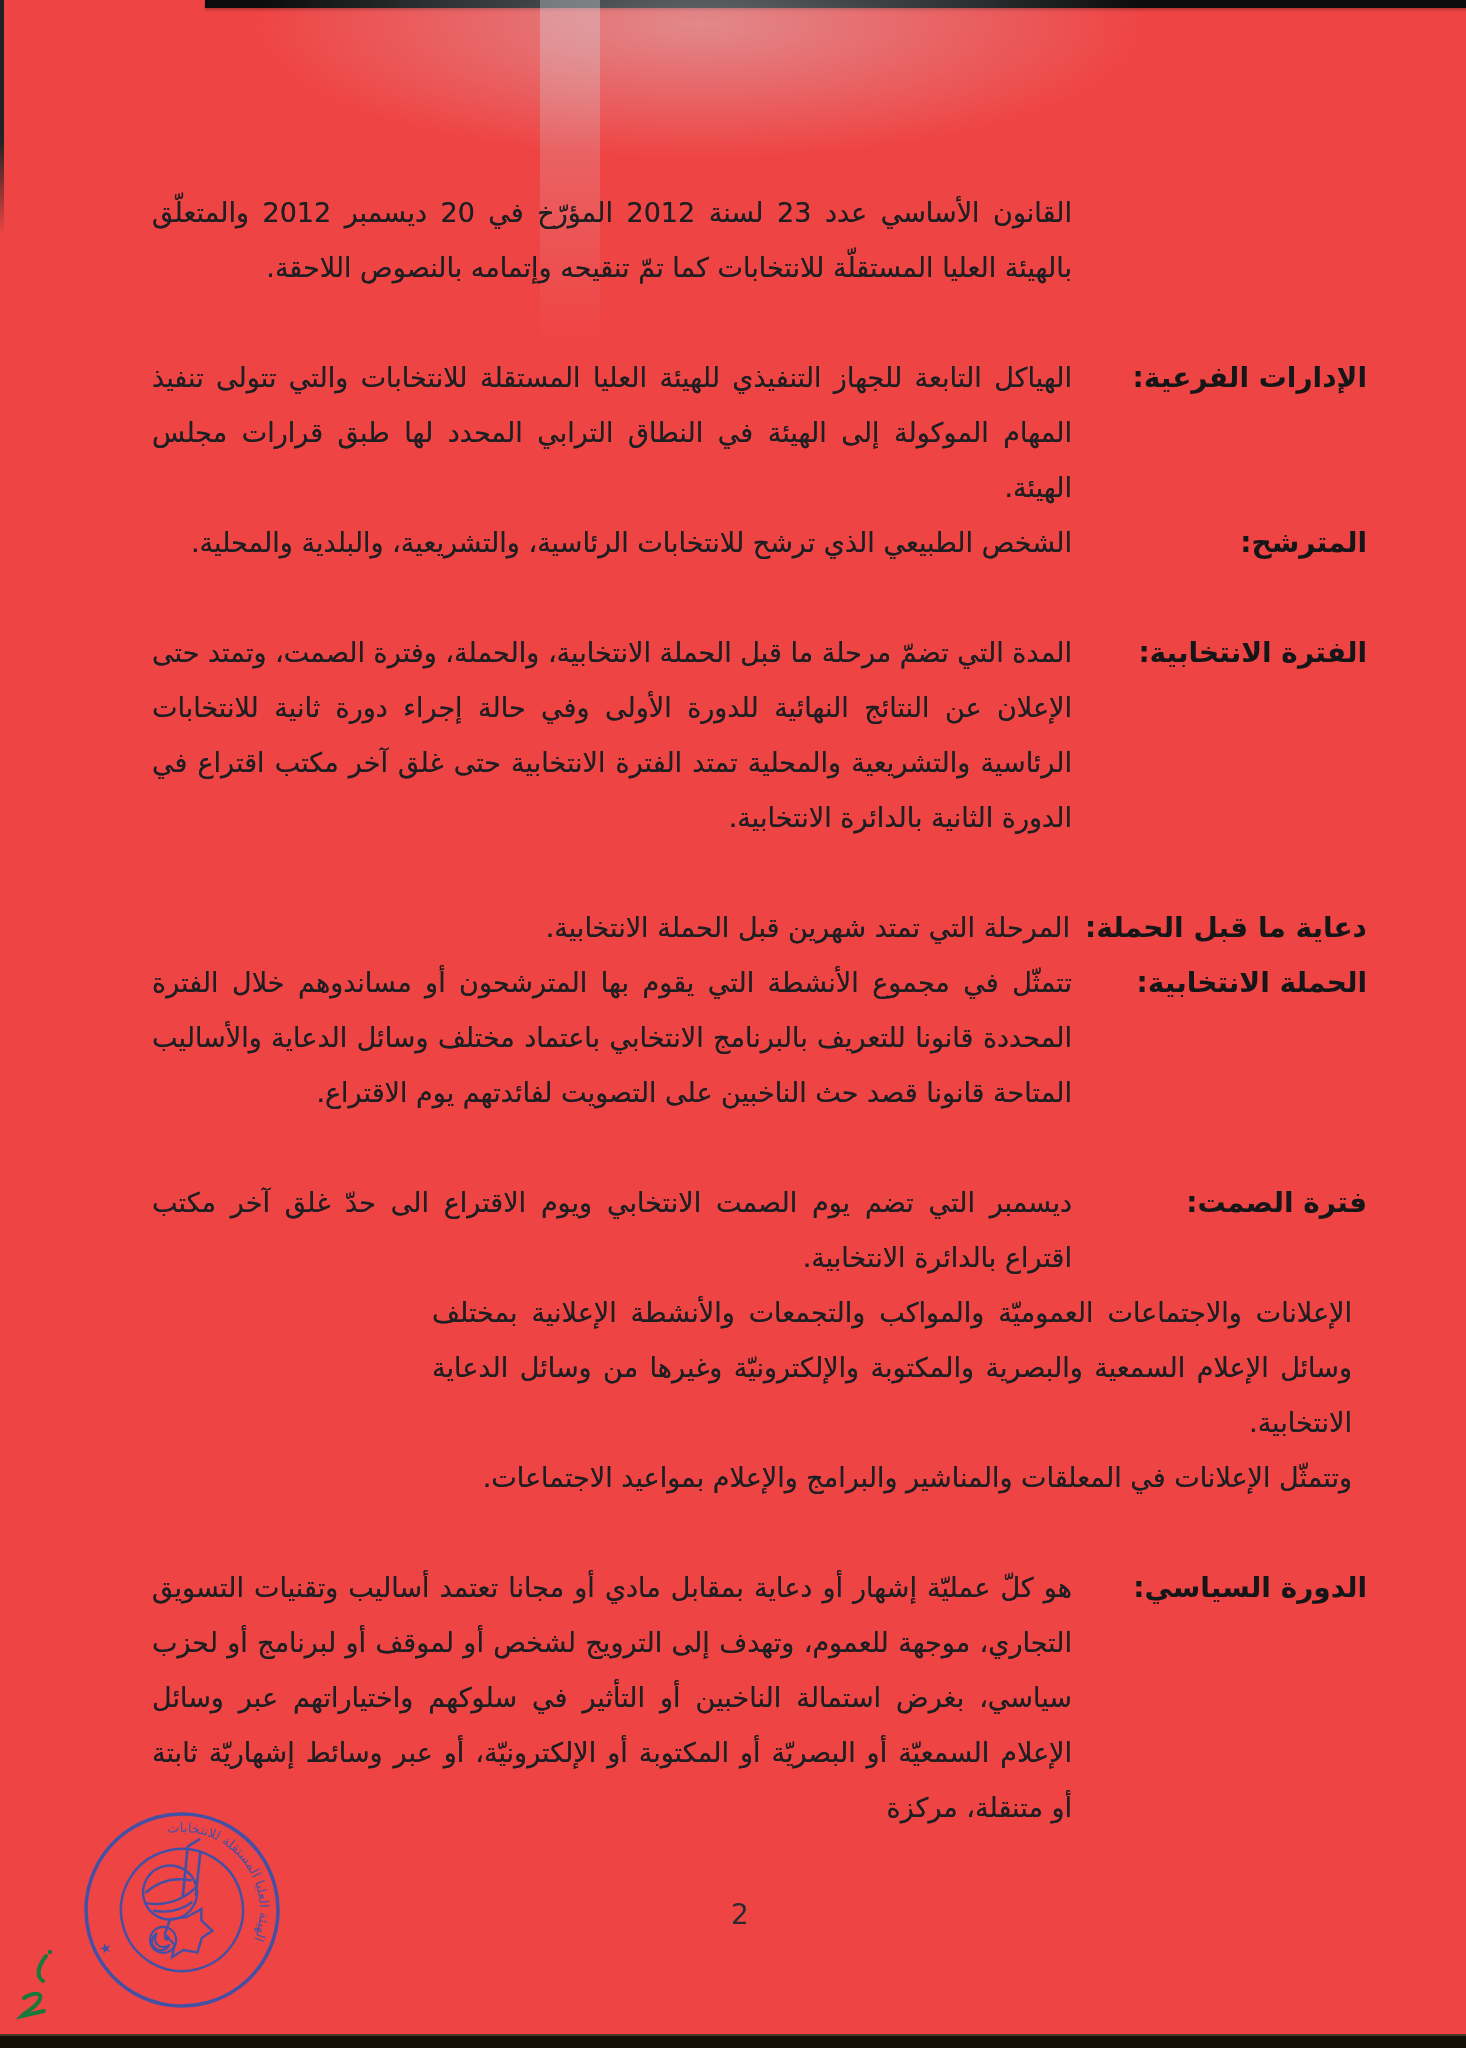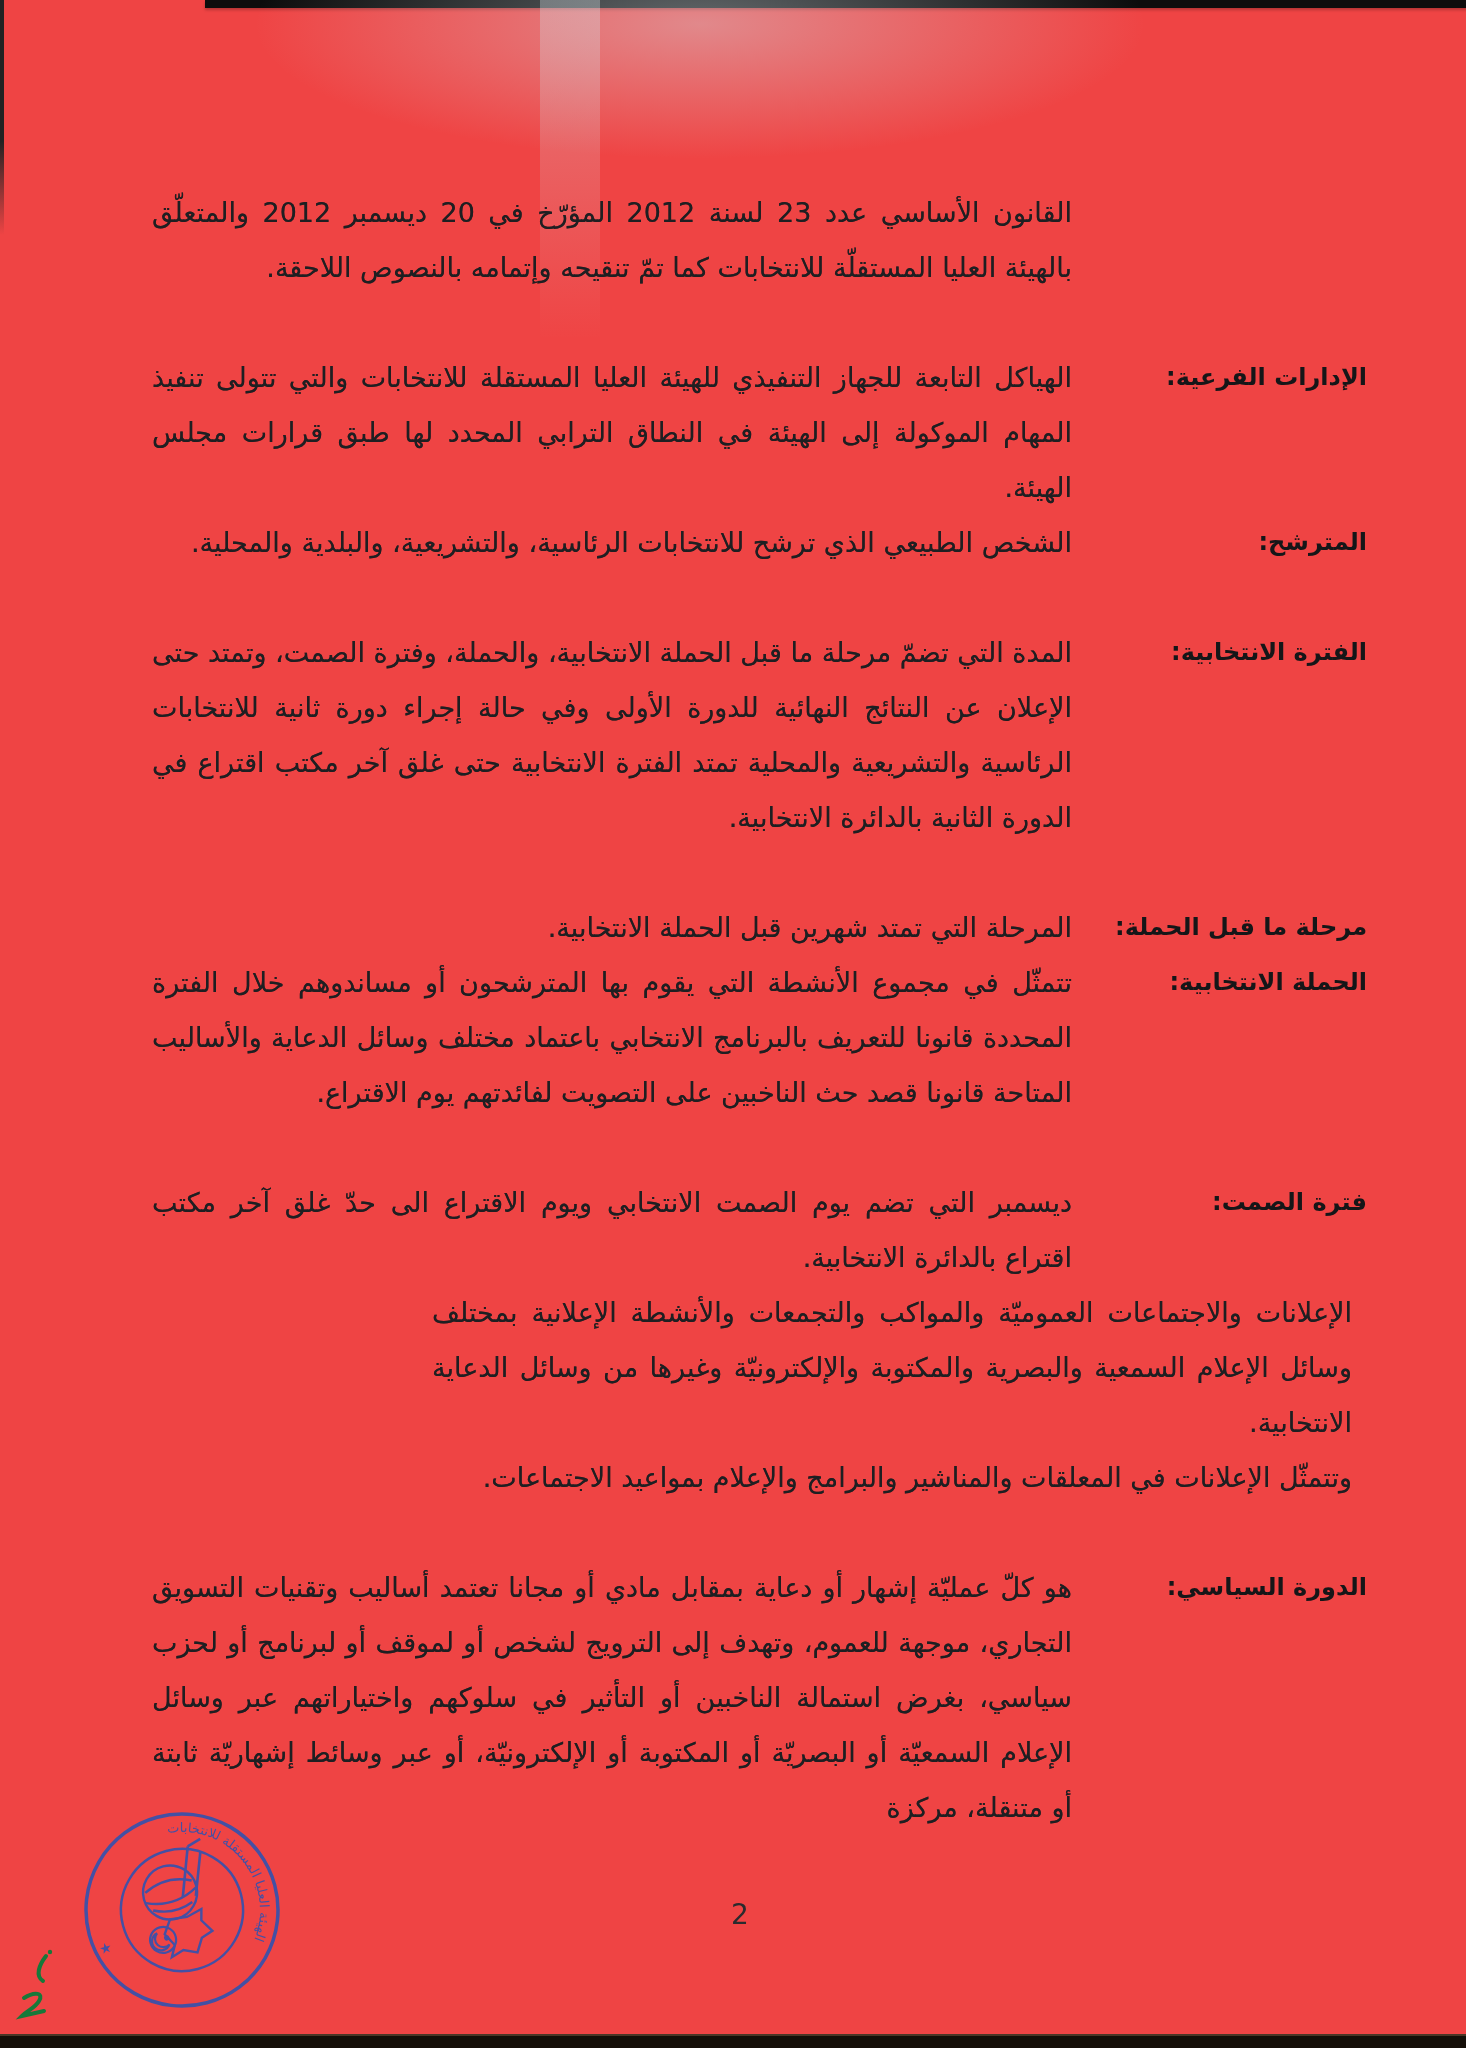--- a/index.html
+++ b/index.html
@@ -22,21 +22,21 @@
     background:linear-gradient(rgba(213,223,229,.35), rgba(213,223,229,0)); }
 
   
   .content { position:absolute; top:185px; right:111px; width:1215px; direction:rtl; }
   .row { display:flex; align-items:flex-start; overflow:hidden; }
   .row.last { overflow:visible; }
   .h1l { height:55px; }  .h2l { height:110px; } .h3l { height:165px; }
   .h4l { height:220px; } .h5l { height:275px; } .last { min-height:275px; height:auto; }
   .term {
     flex:0 0 280px; margin:0;
-    font-size:24px; font-weight:bold; line-height:55px;
+    font-size:28px; font-weight:bold; line-height:55px;
     white-space:nowrap; color:#151618;
   }
   .def { flex:0 0 920px; margin-left:0; margin-right:15px; }
   .def p {
     margin:0; font-size:27px; line-height:55px;
     text-align:justify; text-shadow:0 0 .6px rgba(25,25,28,.75);
   }
 
   .page-number {
     position:absolute; top:1898px; left:740px; transform:translateX(-50%);
@@ -80,21 +80,21 @@
     </section>
 
     <section class="row h5l">
       <h3 class="term">الفترة الانتخابية:</h3>
       <div class="def">
           <p>المدة التي تضمّ مرحلة ما قبل الحملة الانتخابية، والحملة، وفترة الصمت، وتمتد حتى الإعلان عن النتائج النهائية للدورة الأولى وفي حالة إجراء دورة ثانية للانتخابات الرئاسية والتشريعية والمحلية تمتد الفترة الانتخابية حتى غلق آخر مكتب اقتراع في الدورة الثانية بالدائرة الانتخابية.</p>
         </div>
     </section>
 
     <section class="row h1l">
-      <h3 class="term">مرحلة ما قبل الحملة:</h3>
+      <h3 class="term">دعاية ما قبل الحملة:</h3>
       <div class="def">
           <p>المرحلة التي تمتد شهرين قبل الحملة الانتخابية.</p>
         </div>
     </section>
 
     <section class="row h4l">
       <h3 class="term">الحملة الانتخابية:</h3>
       <div class="def">
           <p>تتمثّل في مجموع الأنشطة التي يقوم بها المترشحون أو مساندوهم خلال الفترة المحددة قانونا للتعريف بالبرنامج الانتخابي باعتماد مختلف وسائل الدعاية والأساليب المتاحة قانونا قصد حث الناخبين على التصويت لفائدتهم يوم الاقتراع.</p>
         </div>

